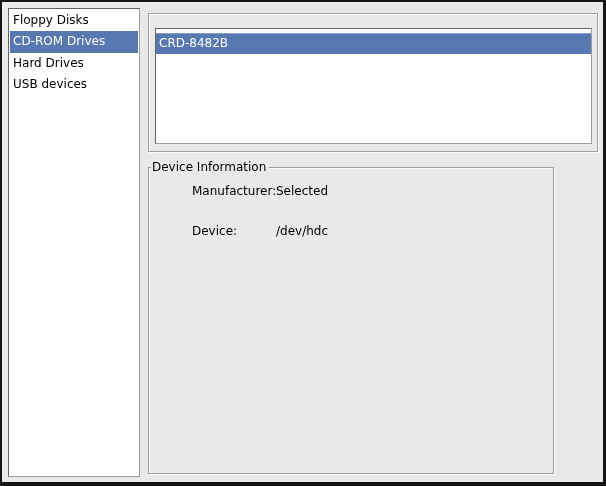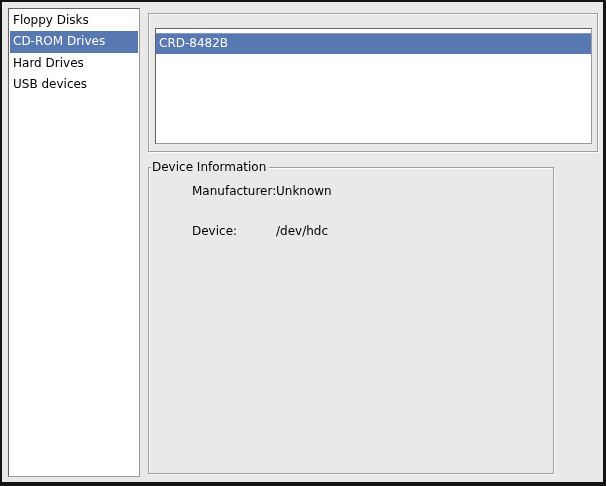--- a/index.html
+++ b/index.html
@@ -131,21 +131,21 @@
     <div class="listbox device-list">
       <div class="lrow selected">CRD-8482B</div>
     </div>
   </div>
 
   <div class="frame frame-device-info">
     <span class="frame-label">Device Information</span>
     <div class="info-rows">
       <div class="irow">
         <span>Manufacturer:</span>
-        <span>Unknown</span>
+        <span>Selected</span>
       </div>
       <div class="irow">
       </div>
       <div class="irow">
         <span>Device:</span>
         <span>/dev/hdc</span>
       </div>
     </div>
   </div>
 </div>

